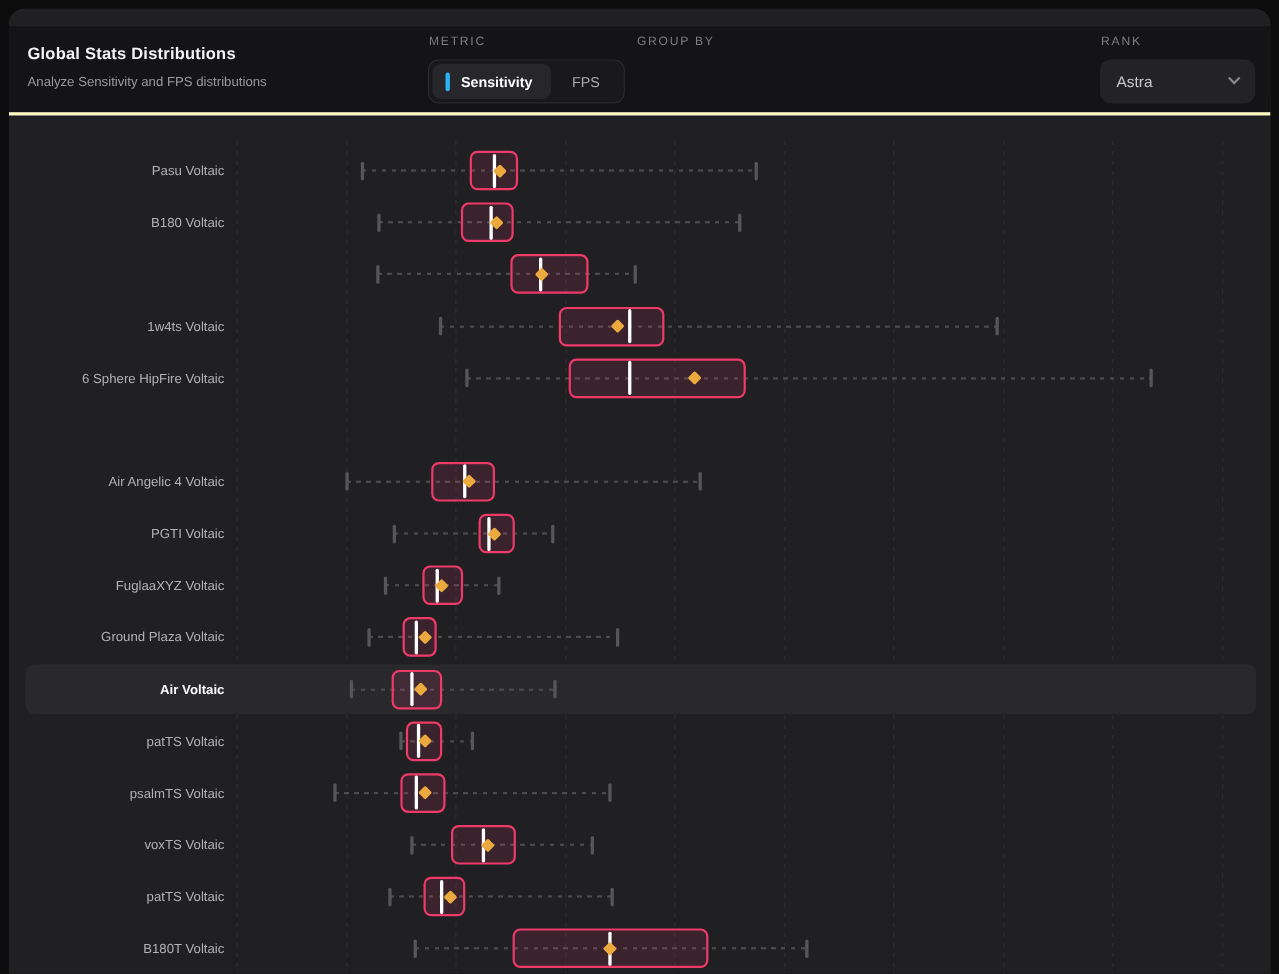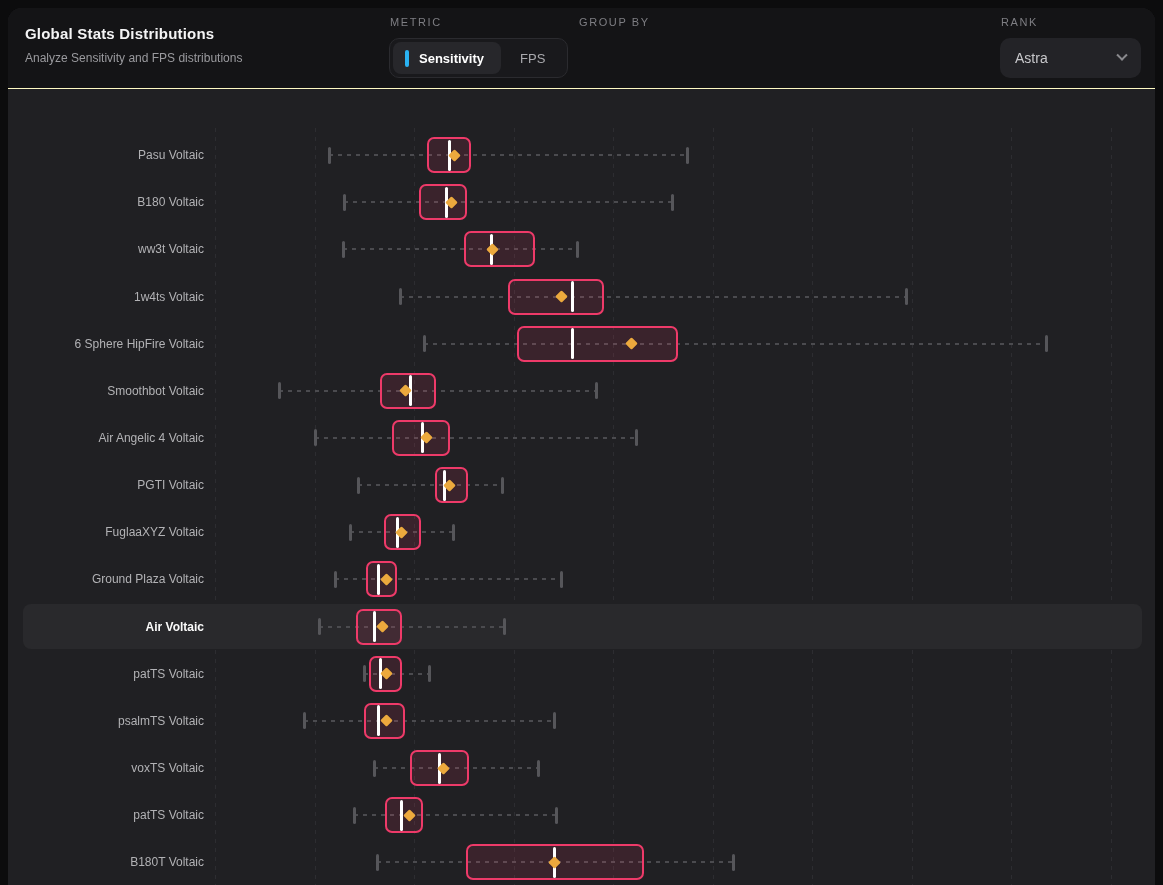--- a/index.html
+++ b/index.html
@@ -1,21 +1,21 @@
 <!DOCTYPE html>
 <html><head>
 <meta charset="utf-8">
 <style>
   * { margin:0; padding:0; box-sizing:border-box; }
   html,body { width:1163px; height:885px; background:#0c0c0d; overflow:hidden;
               font-family:"Liberation Sans", sans-serif; }
   .card { position:absolute; left:8px; top:8px; width:1147px; height:877px;
           background:#202023; border-radius:14px 14px 0 0; overflow:hidden; }
-  .header { position:absolute; left:0; top:0; right:0; height:81px;
-            background:#141416; border-bottom:1px solid #fef9c3; z-index:5; }
+  .header { position:absolute; left:0; top:16px; right:0; height:81px;
+            background:#141416; border-bottom:3px solid #fef9c3; z-index:5; }
   .title { position:absolute; left:17px; top:17px; font-size:15px; font-weight:700;
            color:#f4f4f5; letter-spacing:.2px; }
   .subtitle { position:absolute; left:17px; top:43px; font-size:12px; color:#9a9a9e; }
   .section-label { position:absolute; top:8px; font-size:11px; letter-spacing:1.6px;
                    color:#7e7e83; text-transform:uppercase; }
   .seg-group { position:absolute; top:30px; height:40px; background:#19191c;
                border:1px solid #2b2b2f; border-radius:10px; display:flex;
                align-items:center; padding:3px; }
   .seg { display:flex; align-items:center; gap:10px; height:32px; padding:0 19px;
          font-size:13px; color:#a9a9ad; border-radius:8px; cursor:pointer; white-space:nowrap; }
@@ -100,21 +100,20 @@
       <div class="row" style="top: 89.65px;">
         <div class="row-label">B180 Voltaic</div>
         <div class="whisker" style="left: 336px; width: 328px;"></div>
         <div class="cap" style="left: 335px;"></div>
         <div class="cap" style="left: 663px;"></div>
         <div class="bx" style="left: 411px; width: 48px;"></div>
         <div class="median" style="left: 436.5px;"></div>
         <div class="mean" style="left: 438.5px;"></div>
       </div>
       <div class="row" style="top: 136.8px;">
-        <div class="row-label">ww3t Voltaic</div>
         <div class="whisker" style="left: 335px; width: 234px;"></div>
         <div class="cap" style="left: 334px;"></div>
         <div class="cap" style="left: 568px;"></div>
         <div class="bx" style="left: 456px; width: 71px;"></div>
         <div class="median" style="left: 481.5px;"></div>
         <div class="mean" style="left: 479.5px;"></div>
       </div>
       <div class="row" style="top: 183.95px;">
         <div class="row-label">1w4ts Voltaic</div>
         <div class="whisker" style="left: 392px; width: 506px;"></div>
@@ -125,29 +124,20 @@
         <div class="mean" style="left: 548.5px;"></div>
       </div>
       <div class="row" style="top: 231.1px;">
         <div class="row-label">6 Sphere HipFire Voltaic</div>
         <div class="whisker" style="left: 416px; width: 622px;"></div>
         <div class="cap" style="left: 415px;"></div>
         <div class="cap" style="left: 1037px;"></div>
         <div class="bx" style="left: 509px; width: 161px;"></div>
         <div class="median" style="left: 562.5px;"></div>
         <div class="mean" style="left: 618.5px;"></div>
-      </div>
-      <div class="row" style="top: 278.25px;">
-        <div class="row-label">Smoothbot Voltaic</div>
-        <div class="whisker" style="left: 271px; width: 317px;"></div>
-        <div class="cap" style="left: 270px;"></div>
-        <div class="cap" style="left: 587px;"></div>
-        <div class="bx" style="left: 372px; width: 56px;"></div>
-        <div class="median" style="left: 400.5px;"></div>
-        <div class="mean" style="left: 392.5px;"></div>
       </div>
       <div class="row" style="top: 325.4px;">
         <div class="row-label">Air Angelic 4 Voltaic</div>
         <div class="whisker" style="left: 307px; width: 321px;"></div>
         <div class="cap" style="left: 306px;"></div>
         <div class="cap" style="left: 627px;"></div>
         <div class="bx" style="left: 384px; width: 58px;"></div>
         <div class="median" style="left: 412.5px;"></div>
         <div class="mean" style="left: 413.5px;"></div>
       </div>

